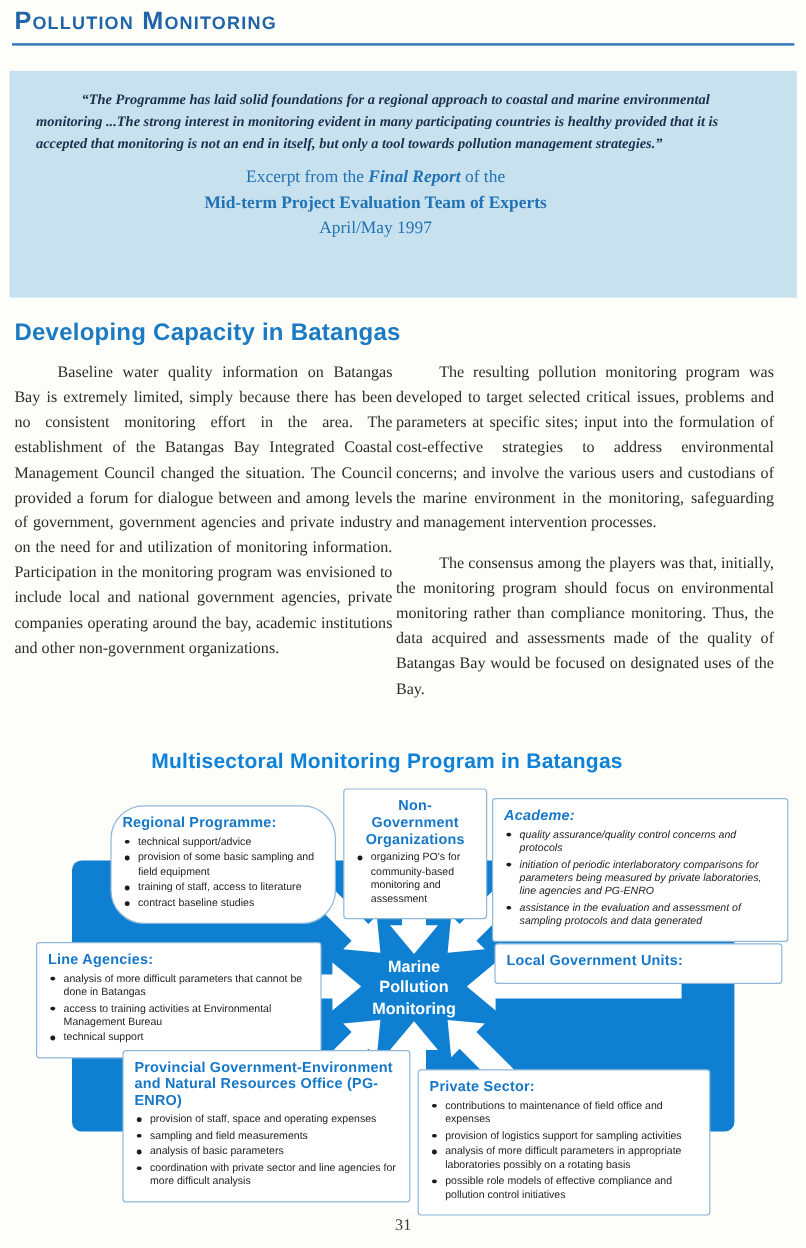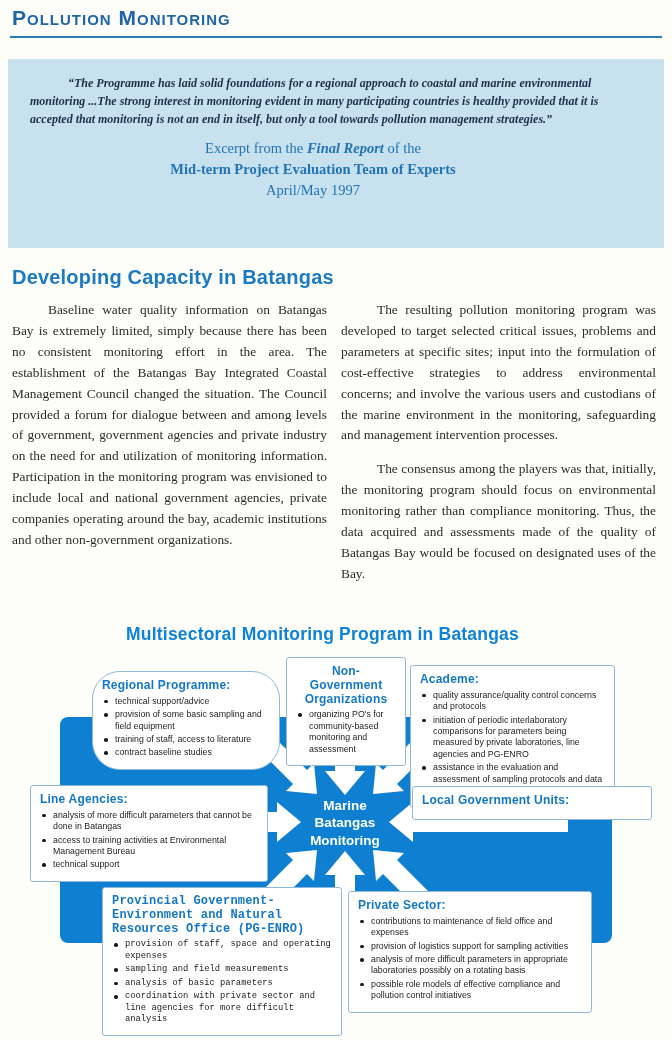--- a/index.html
+++ b/index.html
@@ -50,21 +50,21 @@
   .attribution .bold{font-weight:bold;}
   .attribution .bolditalic{font-weight:bold;font-style:italic;}
   
   .section-heading{
     position:absolute;left:12px;top:266px;
     font-family:"Liberation Sans",sans-serif;font-weight:bold;
     font-size:20px;color:var(--section-heading-blue);letter-spacing:0.2px;
   }
   .columns{
     position:absolute;left:12px;top:300px;width:648px;
-    display:flex;gap:14px;
+    display:flex;gap:3px;
   }
   .col{width:315px;}
   .col p{
     font-size:13.4px;line-height:1.56;text-align:justify;
     text-indent:36px;color:var(--body-text);
   }
   .col p + p{margin-top:13px;}
   
   .diagram-title{
     position:absolute;left:0;top:624px;width:645px;text-align:center;
@@ -93,24 +93,24 @@
   .dbox-list li{
     position:relative;padding-left:13px;margin-bottom:2px;
     font-size:8.8px;line-height:1.3;color:#1c1c1c;
   }
   .dbox-list li::before{
     content:"";position:absolute;left:2px;top:4px;
     width:3.5px;height:3.5px;border-radius:50%;background:#1c1c1c;
   }
   .pos-regional{left:84px;top:16px;width:188px;border-radius:28px;}
   .pos-ngo{left:278px;top:2px;width:120px;}
-  .pos-academe{left:402px;top:10px;width:205px;}
+  .pos-academe{left:402px;top:10px;width:247px;font-style:italic;}
   .pos-line-agencies{left:22px;top:130px;width:238px;}
   .pos-lgu{left:404px;top:131px;width:240px;}
-  .pos-pg-enro{left:94px;top:232px;width:240px;font-family:Liberation Mono, monospace;}
+  .pos-pg-enro{left:94px;top:220px;width:240px;}
   .pos-private{left:340px;top:236px;width:244px;}
   
   .page-number{
     position:absolute;left:0;top:1013px;width:672px;text-align:center;
     font-size:13.5px;color:#3a3a3a;
   }
 </style>
 </head>
 <body>
 
@@ -150,21 +150,21 @@
       <polygon points="150,177 269,177 269,187 293,167 269,147 269,157 150,157" fill="#ffffff"></polygon>
       <polygon points="560,177 405,177 405,187 381,167 405,147 405,157 560,157" fill="#ffffff"></polygon>
       <polygon points="238,54 299,115 306,108 309,139 278,136 285,129 224,68" fill="#ffffff"></polygon>
       <polygon points="450,68 389,129 396,136 365,139 368,108 375,115 436,54" fill="#ffffff"></polygon>
       <polygon points="238,280 299,219 306,226 309,195 278,198 285,205 224,266" fill="#ffffff"></polygon>
       <polygon points="450,266 389,205 396,198 365,195 368,226 375,219 436,280" fill="#ffffff"></polygon>
     </svg>
 
     <div class="center-label">
       <div>Marine</div>
-      <div>Batangas</div>
+      <div>Pollution</div>
       <div>Monitoring</div>
     </div>
 
     <div class="dbox pos-regional">
       <div class="dbox-heading">Regional Programme:</div>
       <ul class="dbox-list">
           <li>technical support/advice</li>
           <li>provision of some basic sampling and field equipment</li>
           <li>training of staff, access to literature</li>
           <li>contract baseline studies</li>

